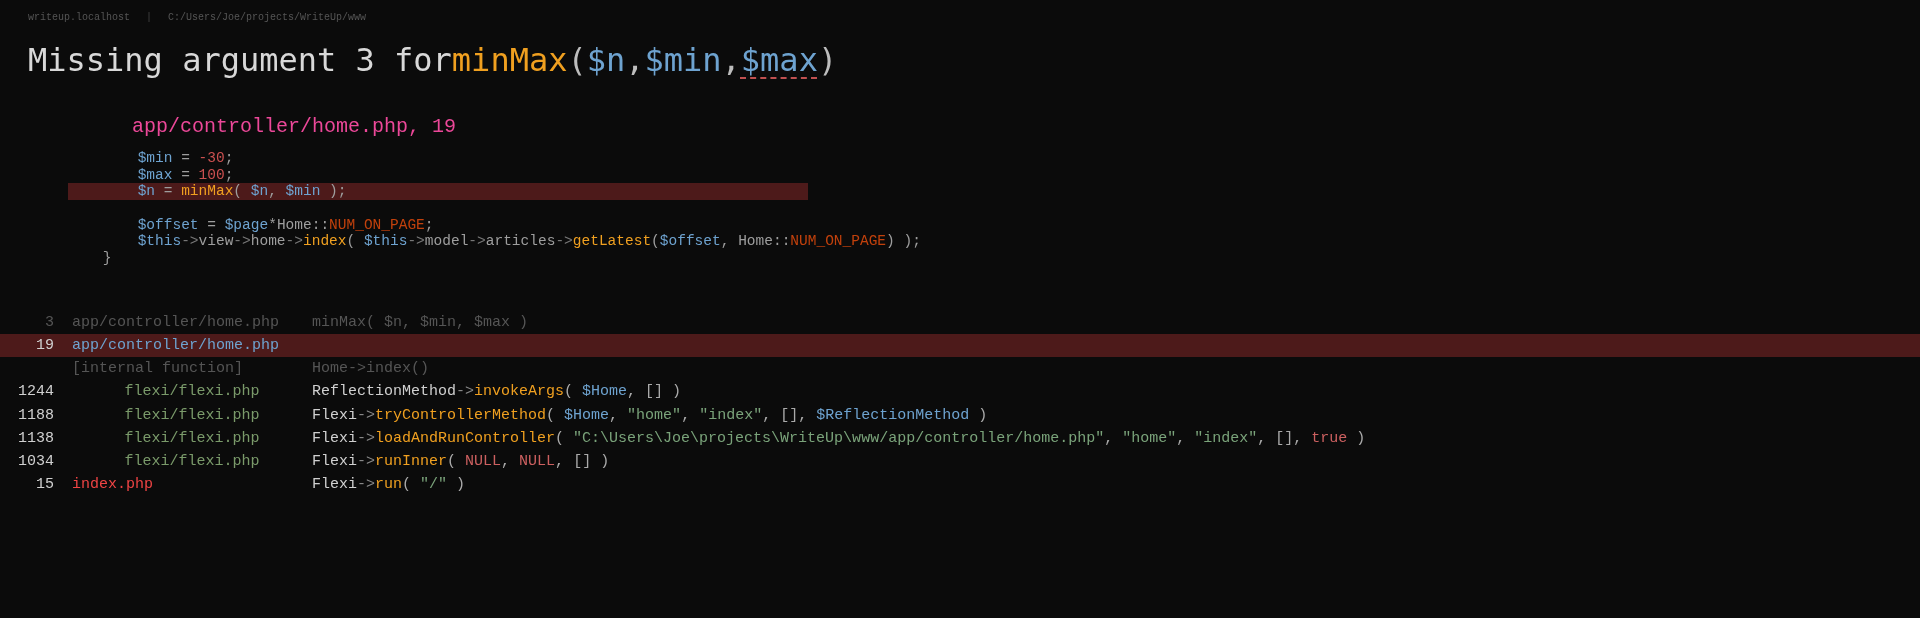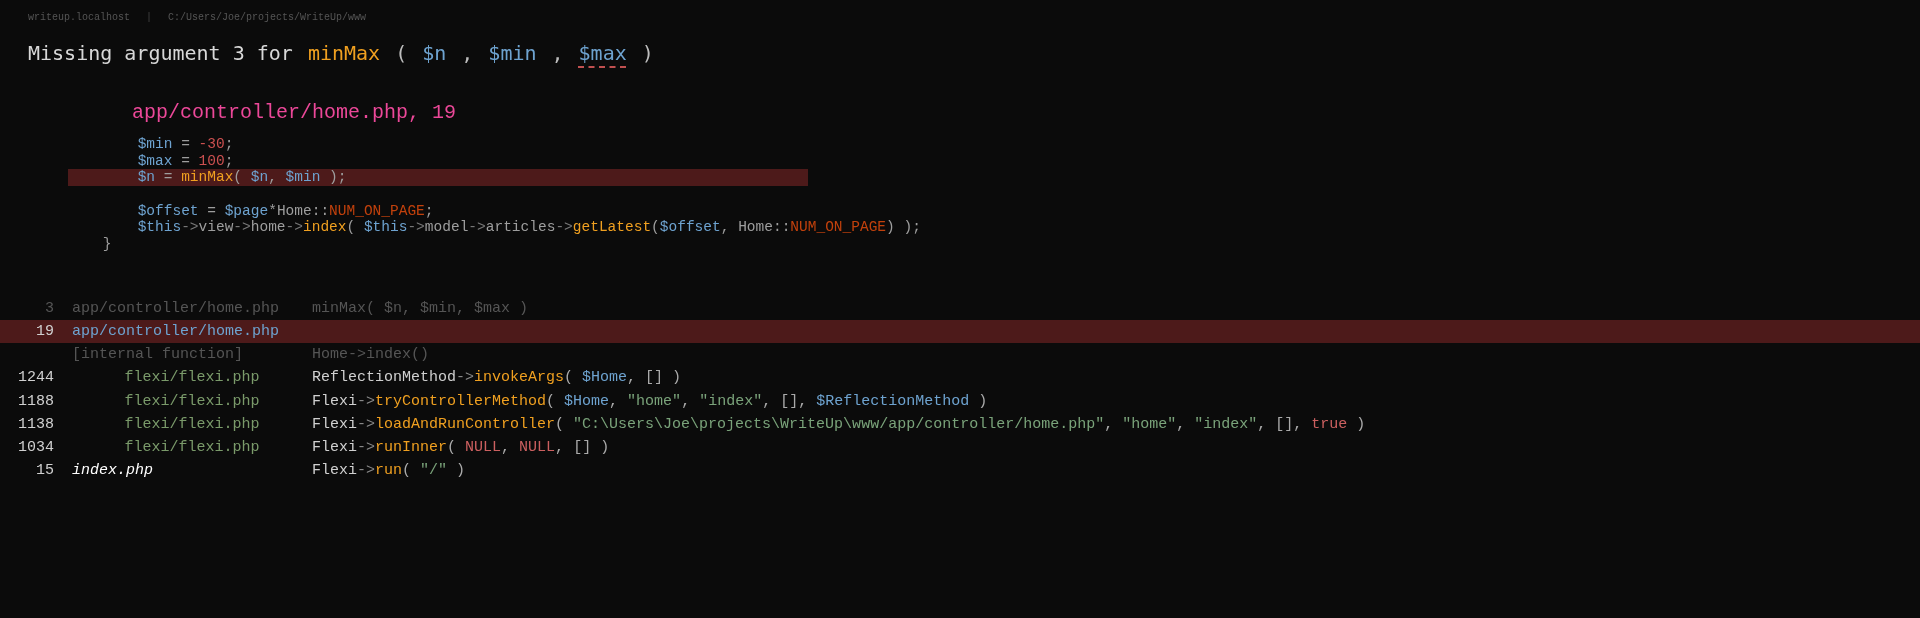--- a/index.html
+++ b/index.html
@@ -13,27 +13,27 @@
     overflow: hidden;
   }
   .crumb {
     color: #555;
     padding: 12px 0 18px 28px;
     font-size: 10px;
   }
   .crumb .sep { padding: 0 10px; color: #444; }
   .heading {
     font-family: "Consolas","Menlo",monospace;
-    font-size: 20px;
+    font-size: 32px;
     font-weight: normal;
     color: #d8d8d8;
     padding: 0 0 0 28px;
     display: flex;
     align-items: baseline;
-    gap: 15px;
+    gap: 0;
   }
   .heading .fn { color: #f0a020; }
   .heading .sym { color: #bdbdbd; }
   .heading .arg { color: #6ea3d0; }
   .heading .arg.err {
     position: relative;
     text-decoration: underline dashed #c05050;
     text-underline-offset: 6px;
     text-decoration-thickness: 2px;
   }
@@ -81,21 +81,21 @@
     width: 72px;
     text-align: right;
     color: #d0d0d0;
     padding-right: 18px;
   }
   .stack-row.dim .col-num { color: #555; }
   .col-file {
     width: 240px;
     color: #d09050;
   }
-  .col-file.idx { color: #ffffff; font-style: italic; }
+  .col-file.idx { color: #ef4444; }
   .col-file.flx { color: #7a9a6a; text-align: center; }
   .col-file.home { color: #6ea3d0; }
   .stack-row.dim .col-file { color: #555; }
   .col-call {
     flex: 1;
   }
   .stack-row.dim .col-call { color: #555; }
   .stack .tok-op { color: #888; }
   .stack .tok-cls { color: #d0d0d0; }
   .stack .tok-method { color: #f0a020; }

